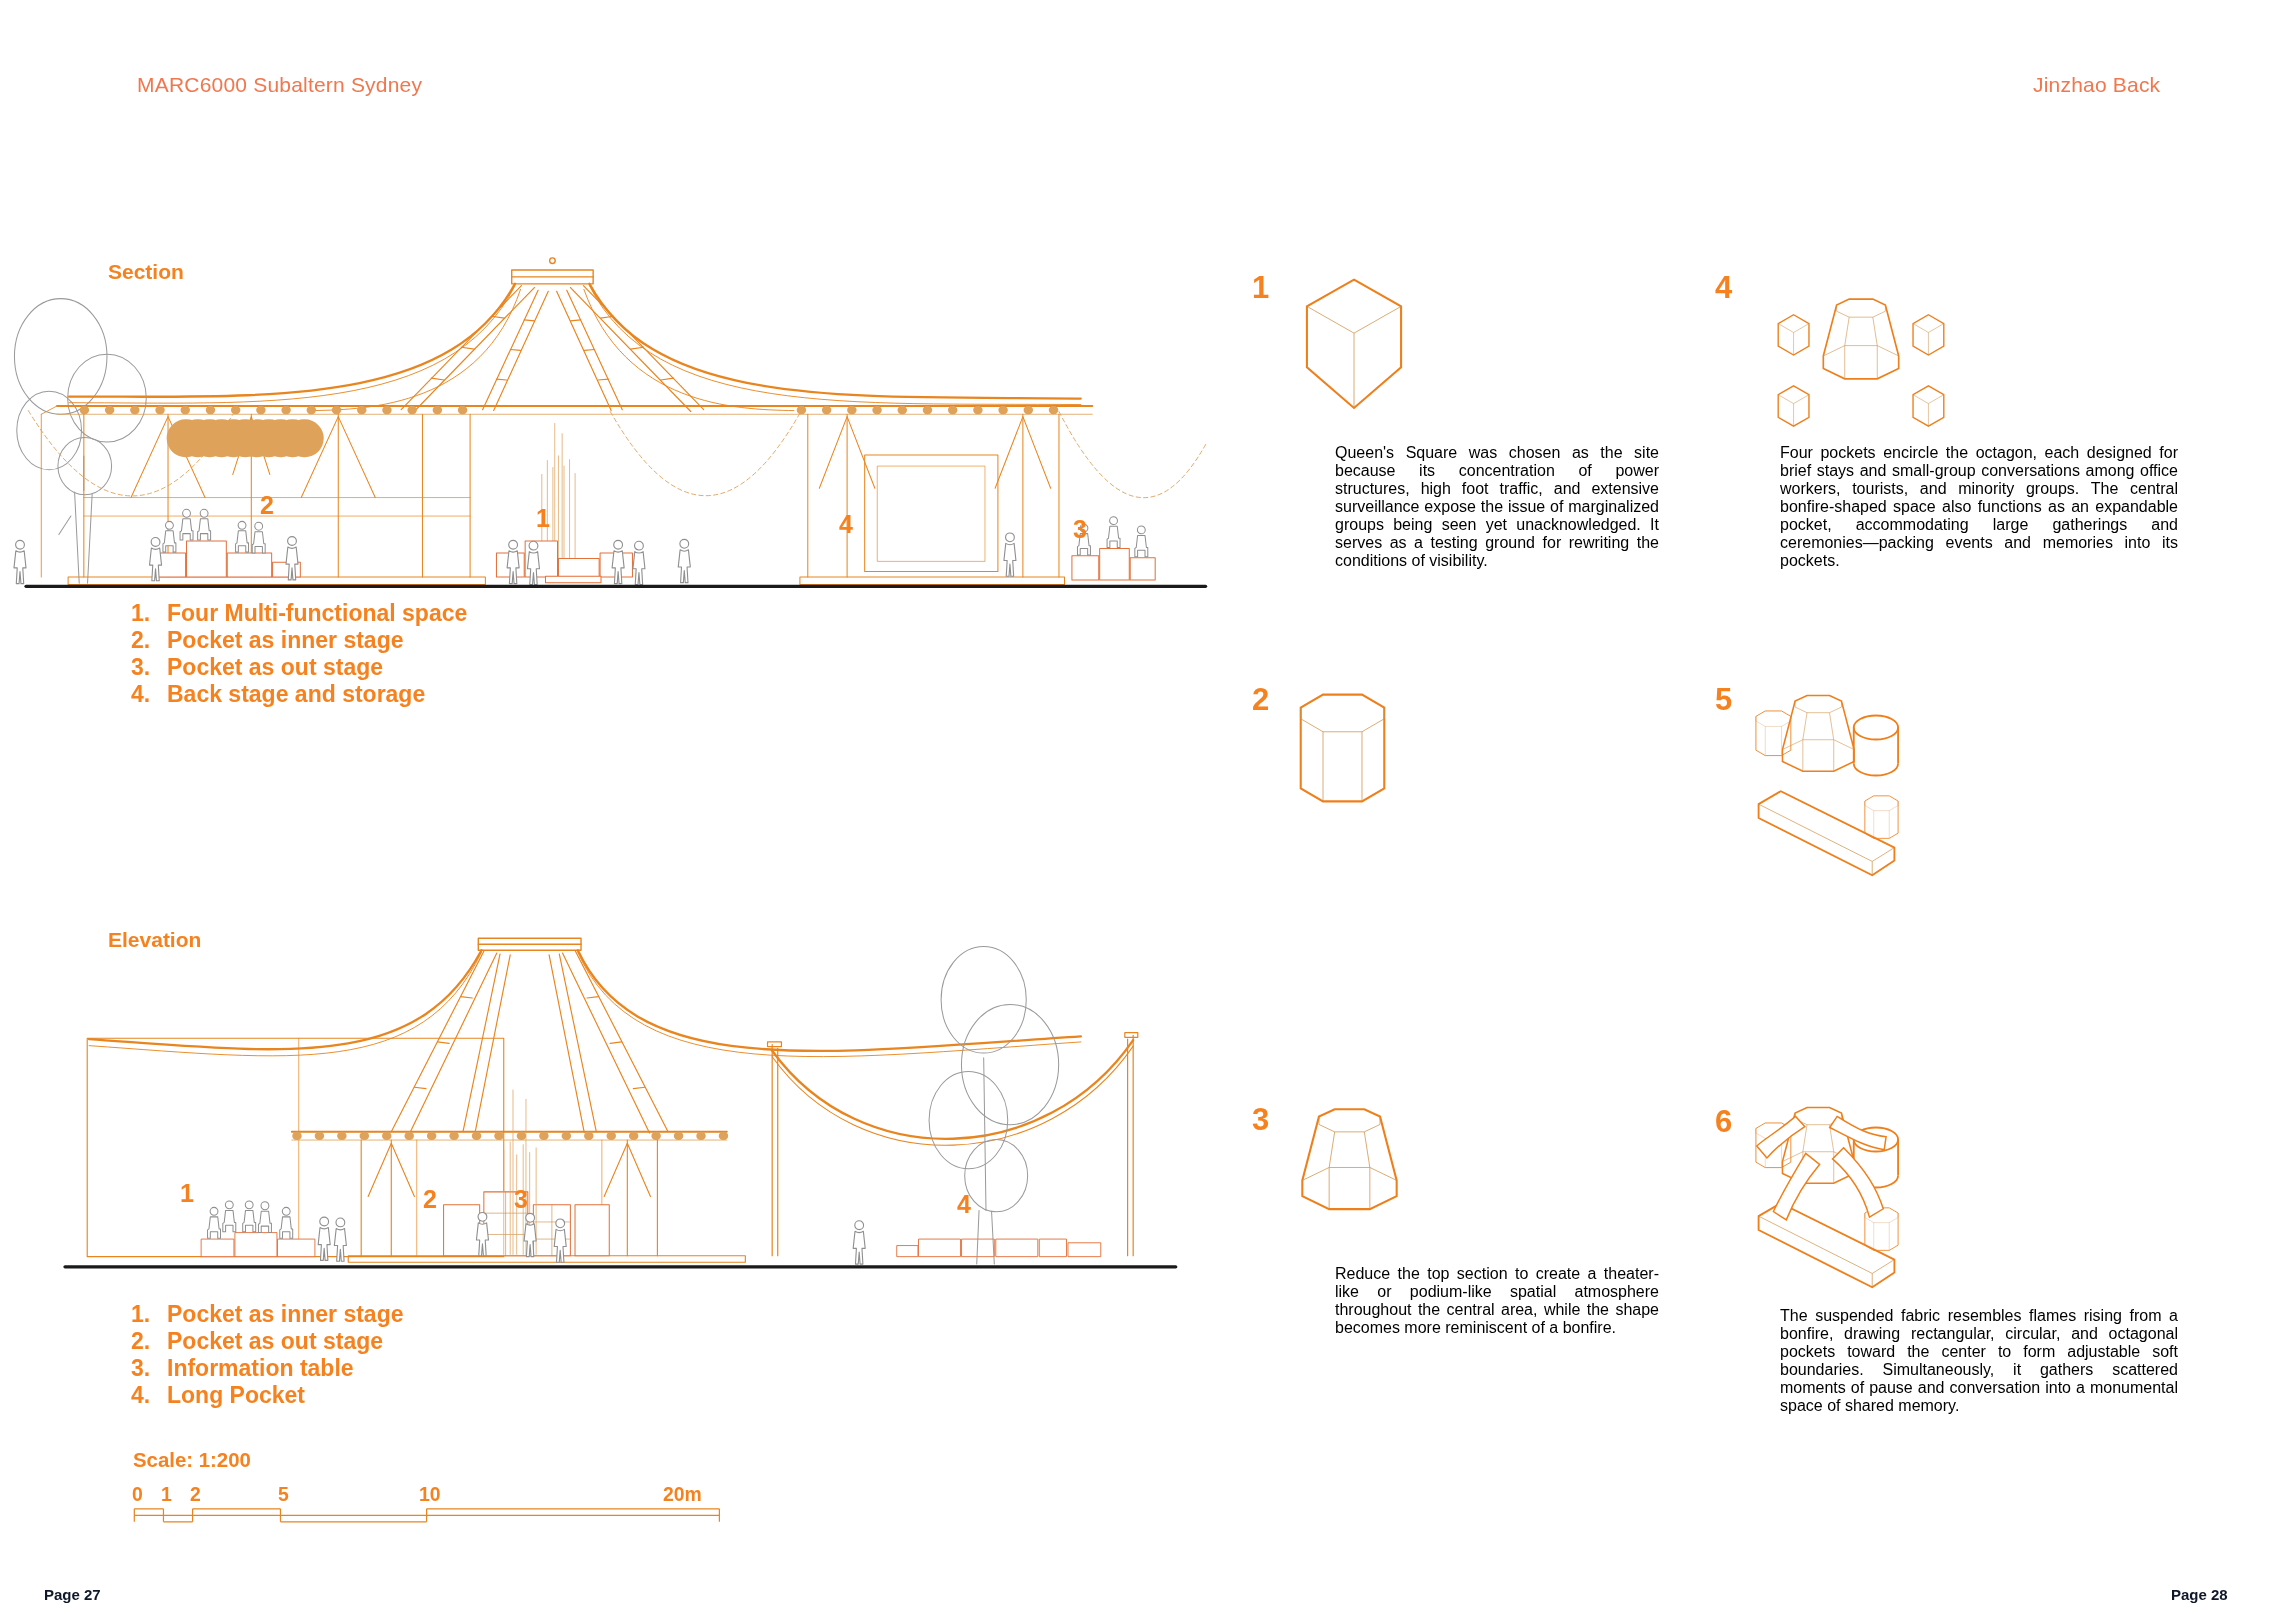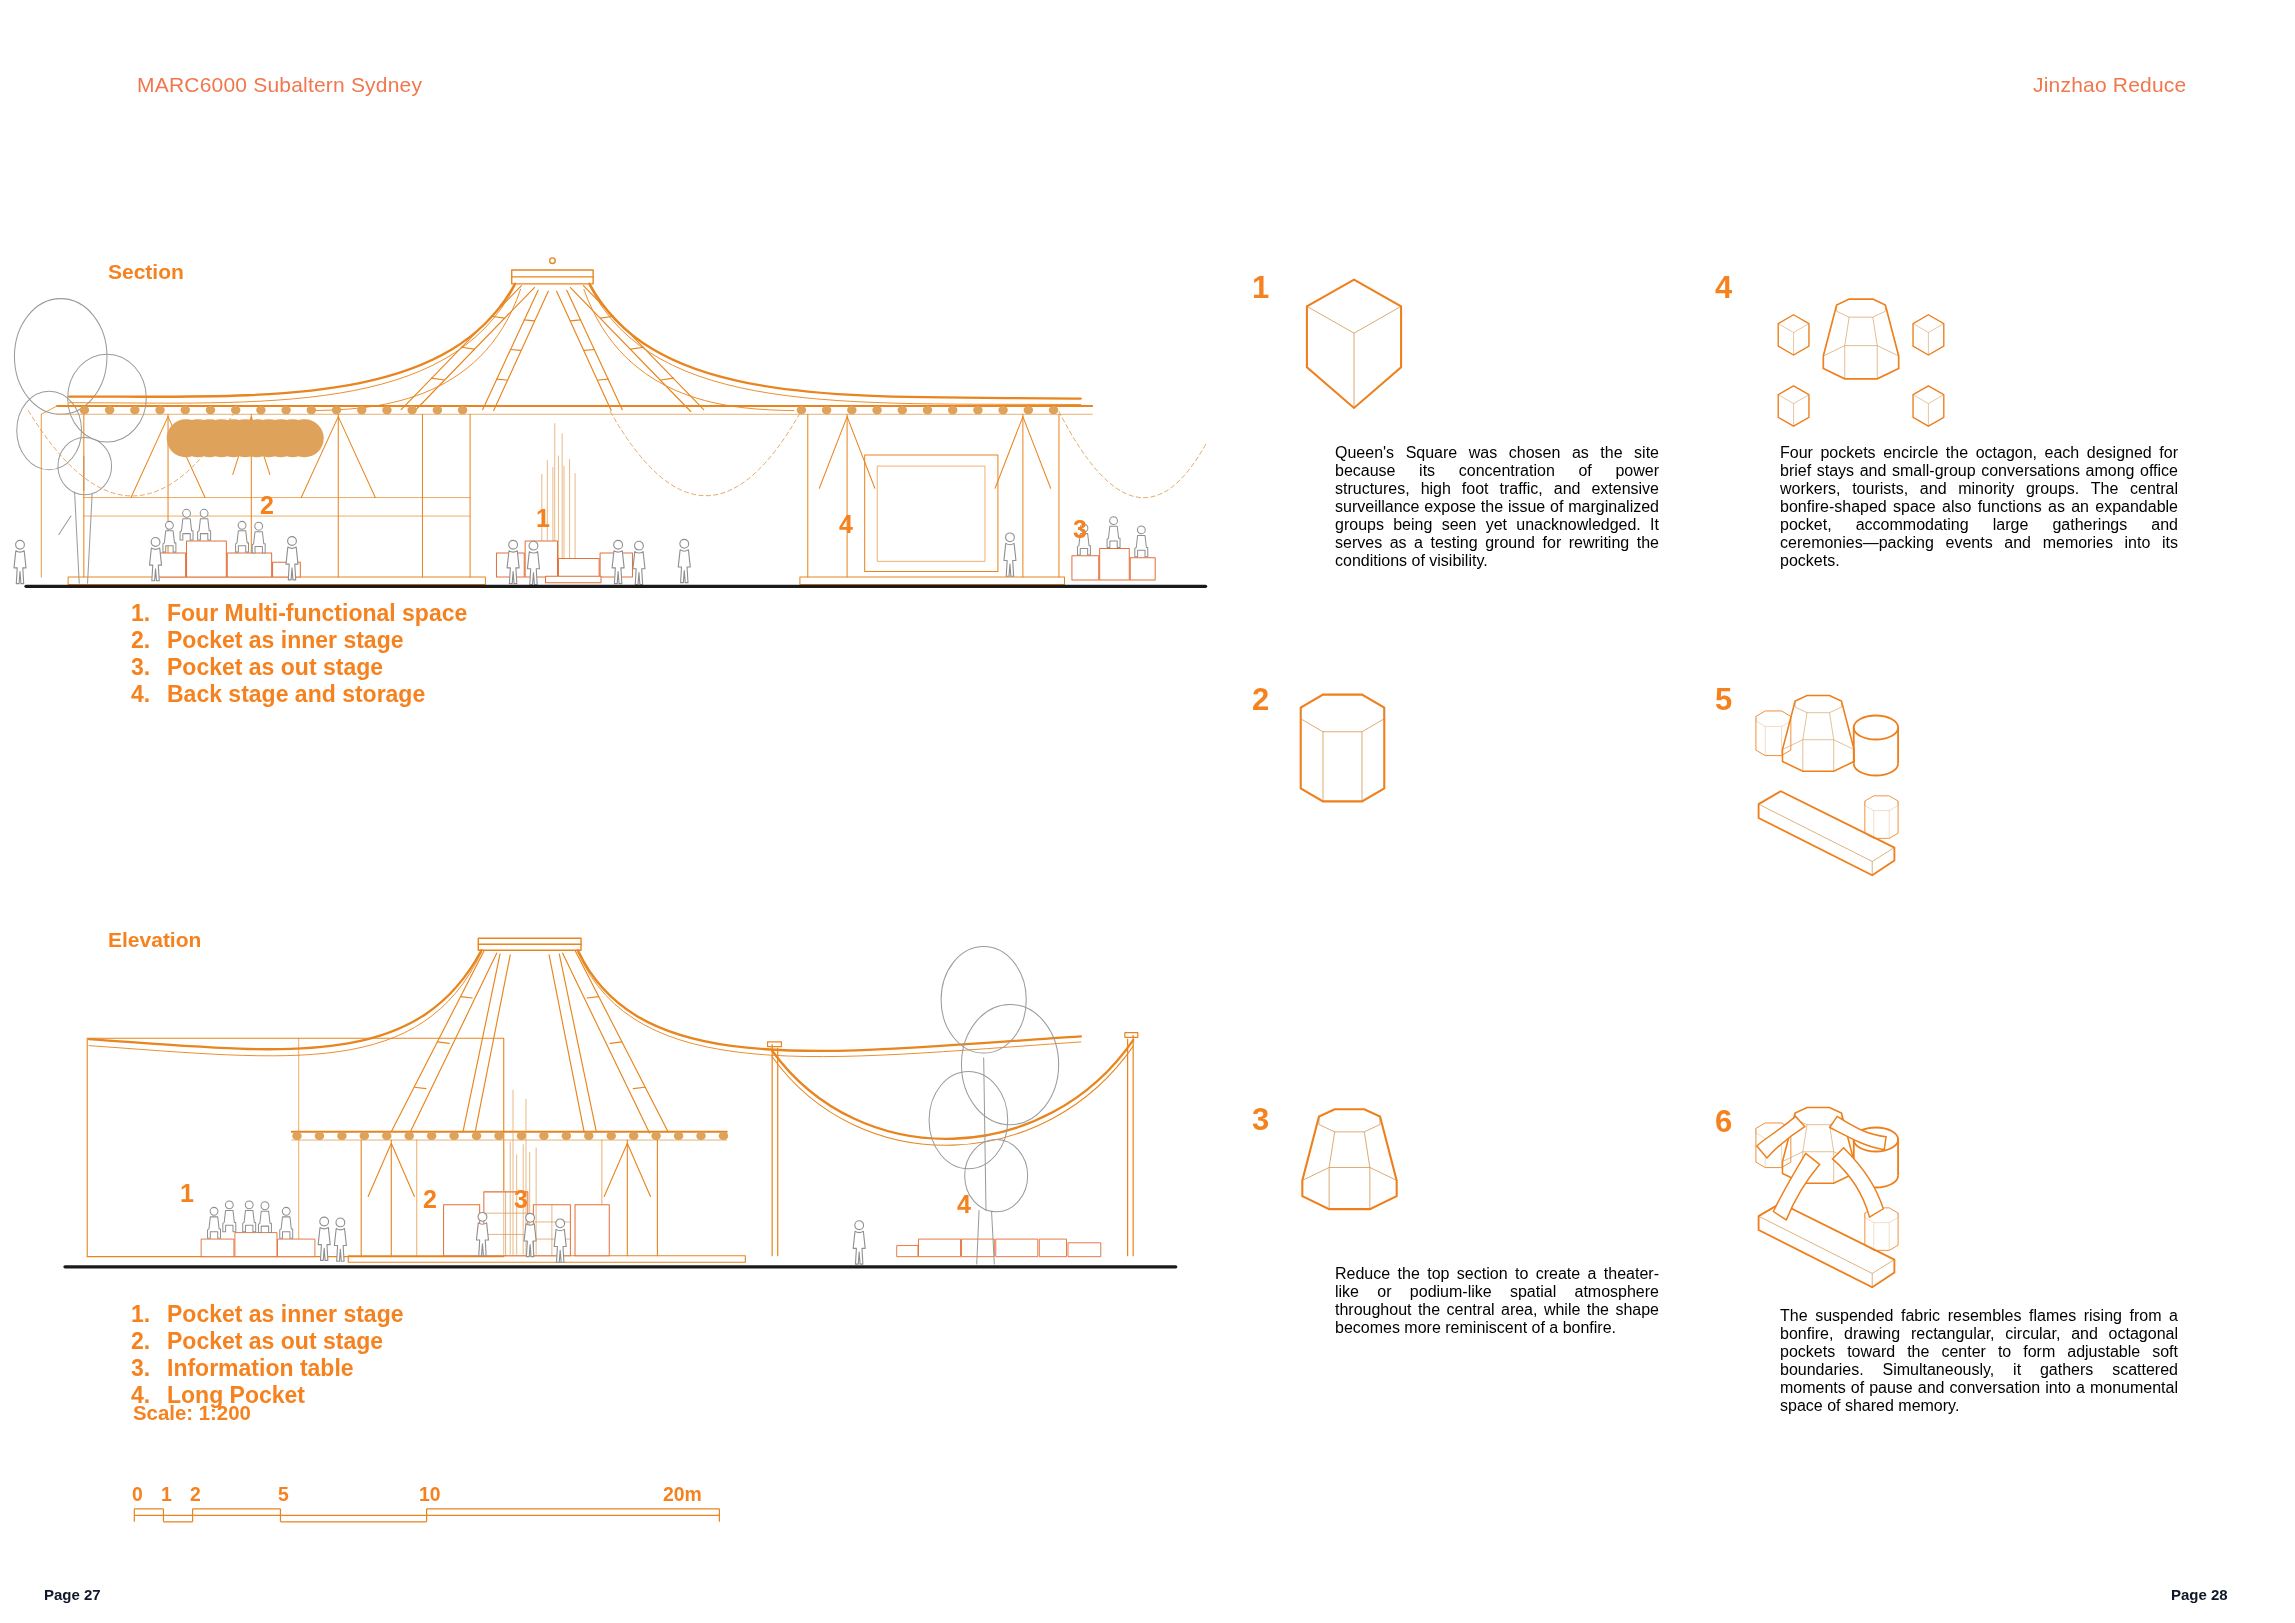--- a/index.html
+++ b/index.html
@@ -311,21 +311,21 @@
       <div class="lrow">
           <span class="lnum">3.</span>
           <span>Information table</span>
         </div>
       <div class="lrow">
           <span class="lnum">4.</span>
           <span>Long Pocket</span>
         </div>
     </div>
 
-    <div class="scalelabel" style="left:133px;top:1402px">Scale: 1:200</div>
+    <div class="scalelabel" style="left:133px;top:1449px">Scale: 1:200</div>
     <div class="tickrow">
       <span class="tick" style="left:132px;top:1483px">0</span>
       <span class="tick" style="left:161px;top:1483px">1</span>
       <span class="tick" style="left:190px;top:1483px">2</span>
       <span class="tick" style="left:278px;top:1483px">5</span>
       <span class="tick" style="left:419px;top:1483px">10</span>
       <span class="tick" style="left:663px;top:1483px">20m</span>
     </div>
     <svg style="left:132px;top:1506px" width="592" height="21" viewBox="0 0 1280 45">
       <g class="d" stroke-width="2.6" fill="none">
@@ -333,21 +333,21 @@
         <path d="M5,6 H68 M131,6 H321 M637,6 H1270"></path>
         <path d="M68,34 H131 M321,34 H637"></path>
         <path d="M5,6 V34 M68,6 V34 M131,6 V34 M321,6 V34 M637,6 V34 M1270,6 V34"></path>
       </g>
     </svg>
 
     <div class="pagenum" style="left:44px;top:1586px">Page 27</div>
   </div>
 
   <div>
-    <div class="hdr" style="left:2033px;top:73px">Jinzhao Reduce</div>
+    <div class="hdr" style="left:2033px;top:73px">Jinzhao Back</div>
 
     <div class="cell" style="left:1245px;top:257px;width:417px;height:366px">
       <div class="cellnum">1</div>
       <svg style="left:49px;top:14px" width="120" height="146" viewBox="0 0 260 315">
         <use href="#iso-cube"></use>
       </svg>
       <p class="body" style="left:90px;top:187px;width:324px">Queen's Square was chosen as the site because its concentration of power structures, high foot traffic, and extensive surveillance expose the issue of marginalized groups being seen yet unacknowledged. It serves as a testing ground for rewriting the conditions of visibility.</p>
     </div>
 
     <div class="cell" style="left:1708px;top:257px;width:472px;height:366px">

